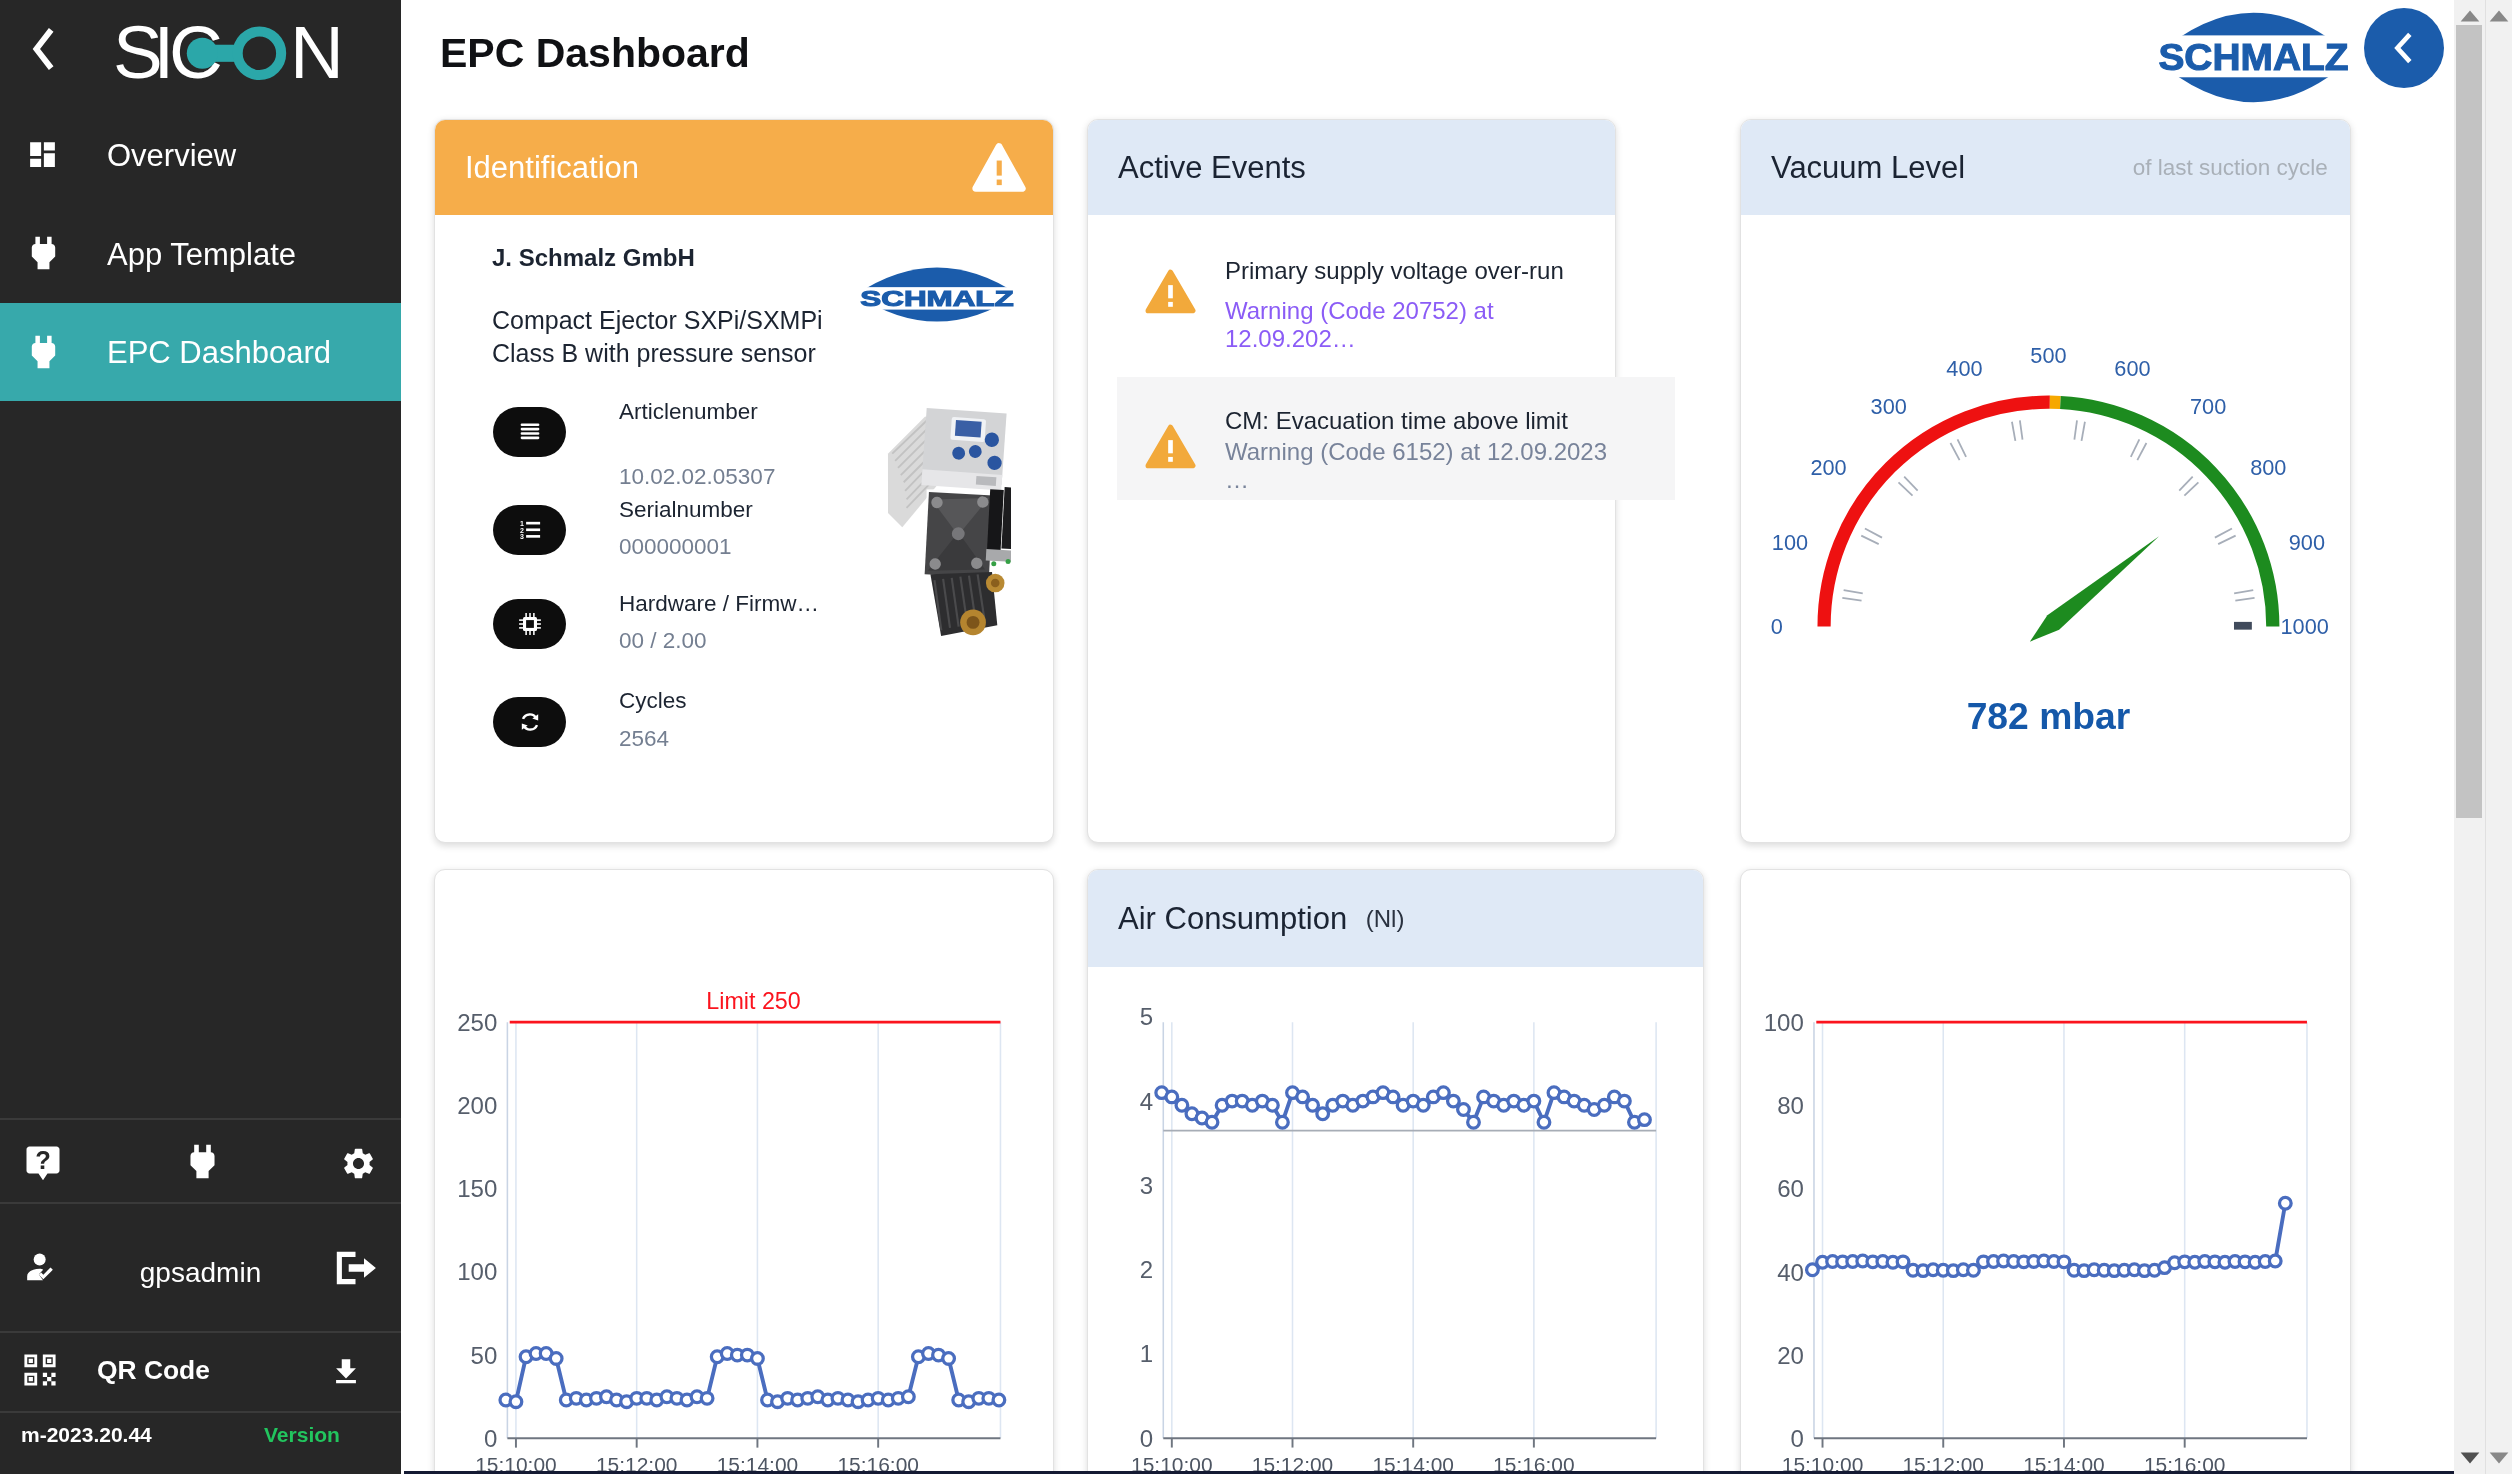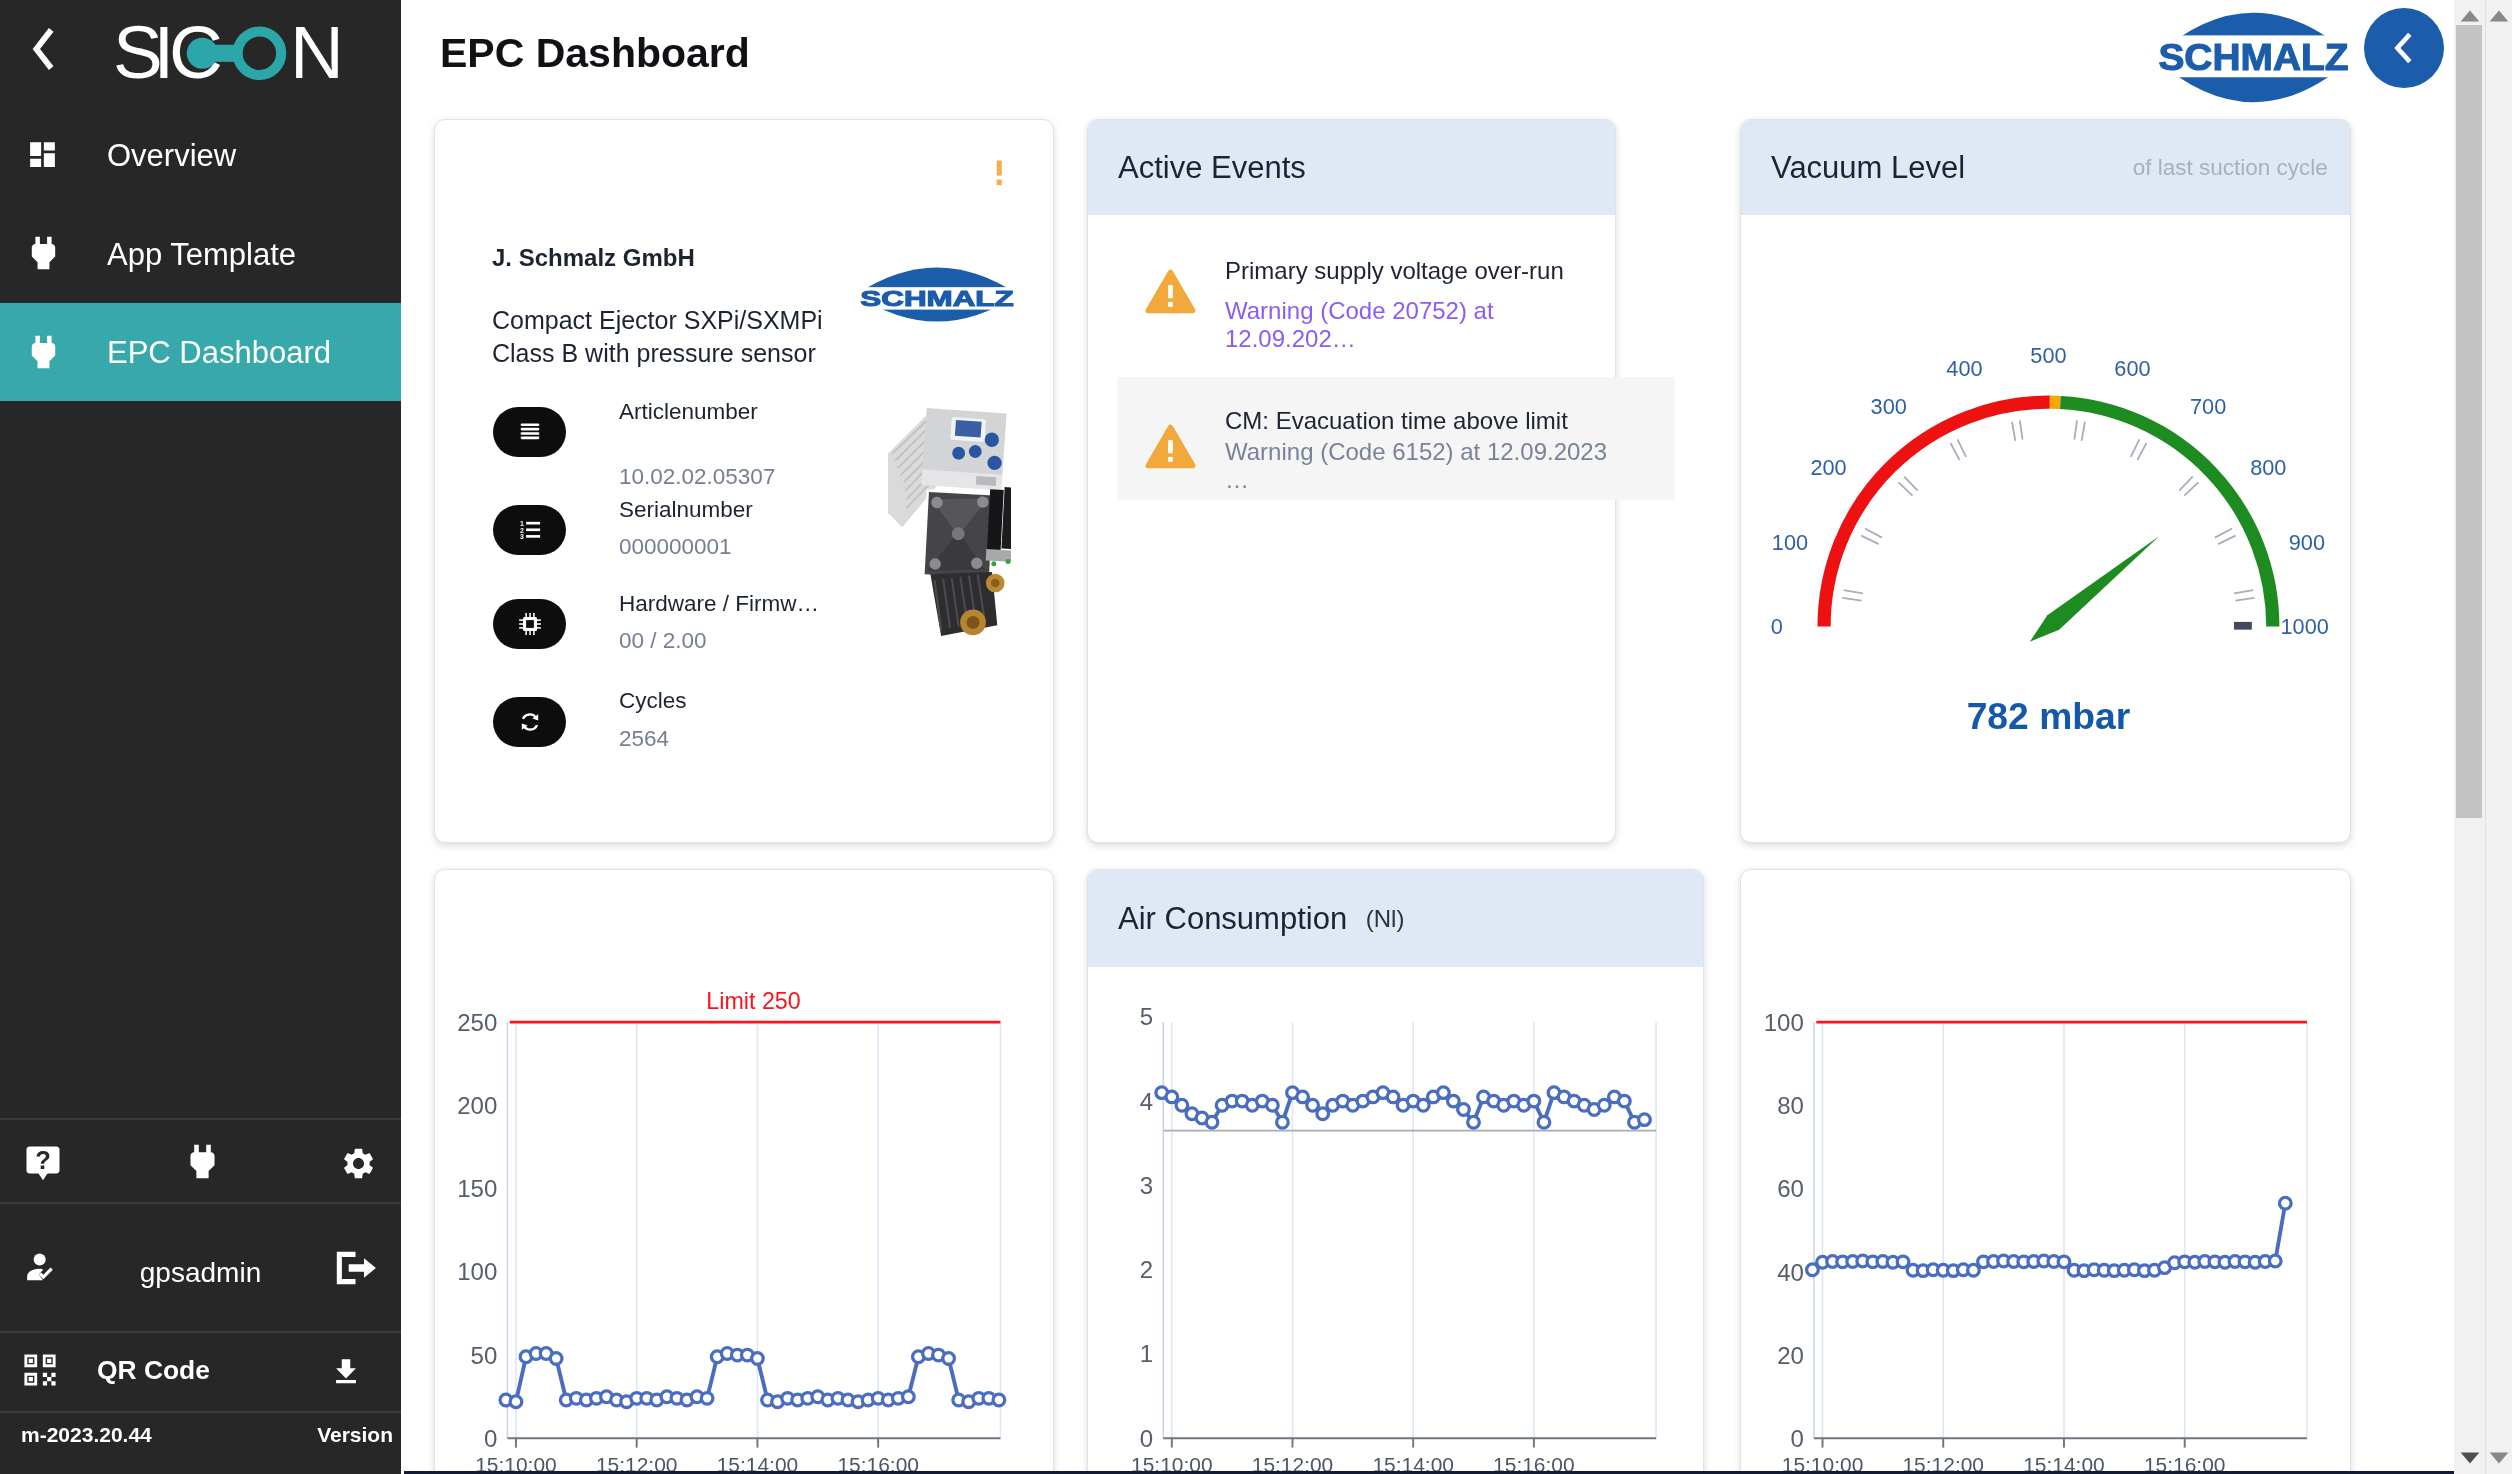--- a/index.html
+++ b/index.html
@@ -67,21 +67,21 @@
   </svg>
   <svg class="abs" style="left:22.5px;top:1353px;" width="34" height="34" viewBox="0 0 24 24">
     <path d="M1 1h9v9H1V1zm2 2v5h5V3H3zm1 1h3v3H4V4zM14 1h9v9h-9V1zm2 2v5h5V3h-5zm1 1h3v3h-3V4zM1 14h9v9H1v-9zm2 2v5h5v-5H3zm1 1h3v3H4v-3zM14 14h3v3h-3v-3zm3 3h3v3h-3v-3zm3-3h3v3h-3v-3zm0 6h3v3h-3v-3zm-6 0h3v3h-3v-3z" fill="#fff"></path>
   </svg>
   <svg class="abs" style="left:329px;top:1355px;" width="34" height="34" viewBox="0 0 24 24">
     <path d="M5 20h14v-2.3H5V20z M19 9.3h-4V3H9v6.3H5l7 7.2 7-7.2z" fill="#fff"></path>
   </svg>
   <div class="abs" style="left:0;top:1257px;width:401px;text-align:center;color:#fff;font-size:28px;">gpsadmin</div>
   <div class="abs" style="left:97px;top:1355px;color:#fff;font-size:26.4px;font-weight:bold;">QR Code</div>
   <div class="abs" style="left:21px;top:1423px;color:#fff;font-size:21px;font-weight:bold;">m-2023.20.44</div>
-  <div class="abs" style="left:274px;top:1423px;width:119px;text-align:right;color:#ffffff;font-size:21px;font-weight:bold;">Version</div>
+  <div class="abs" style="left:264px;top:1423px;width:119px;text-align:left;color:#22c55e;font-size:21px;font-weight:bold;">Version</div>
 </div>
 
 <div class="abs" style="left:440px;top:30px;font-size:41px;font-weight:bold;color:#101114;">EPC Dashboard</div>
 <svg class="abs" style="left:2153px;top:12.4px;" width="201" height="91" viewBox="0 0 259 117">
   <path d="M1 58.5 Q 129.5 -56.7 258 58.5 L 258 58.5 Q 129.5 173.7 1 58.5 Z" fill="#1b5cab"></path>
   <rect x="0" y="30" width="259" height="54" fill="#fff"></rect>
   <text x="129.5" y="75" font-size="48" font-weight="bold" fill="#1b5cab" stroke="#1b5cab" stroke-width="1.4" text-anchor="middle" textLength="245" lengthAdjust="spacingAndGlyphs" font-family="Liberation Sans">SCHMALZ</text>
 </svg>
 <div class="abs" style="left:2364px;top:7.8px;width:80px;height:80px;border-radius:50%;background:#1b5cab;"></div>
 <svg class="abs" style="left:2364px;top:7.8px;" width="80" height="80" viewBox="0 0 103 103">
@@ -98,20 +98,21 @@
   </svg>
 <div class="abs" style="left:2485px;top:0;width:27px;height:1475px;background:#f1f1f1;border-left:1.6px solid #e0e0e0;"></div>
 <svg class="abs" style="left:2488px;top:9.3px;" width="22" height="14" viewBox="0 0 28 18">
     <polygon points="14,2 26,16 2,16" fill="#888"></polygon>
   </svg>
 <svg class="abs" style="left:2488px;top:1451px;" width="22" height="14" viewBox="0 0 28 18">
     <polygon points="2,2 26,2 14,16" fill="#888"></polygon>
   </svg>
 
 <div class="card" style="left:434px;top:119px;width:620px;height:724px;">
+  <div class="chead" style="background:#f6ad4a;color:#fff;">Identification</div>
   <svg class="abs" style="left:536px;top:22px;" width="56" height="51" viewBox="0 0 24 22">
     <path d="M12 2 L22 20 L2 20 Z" fill="#fff" stroke="#fff" stroke-width="3" stroke-linejoin="round"></path>
     <rect x="11" y="8" width="2.2" height="6.5" fill="#f6ad4a"></rect>
     <rect x="11" y="16.2" width="2.2" height="2.4" fill="#f6ad4a"></rect>
   </svg>
   <div class="abs" style="left:57px;top:124px;font-size:24px;font-weight:bold;color:#1c2431;">J.&nbsp;Schmalz GmbH</div>
   <div class="abs" style="left:57px;top:184px;font-size:25px;color:#1c2431;line-height:33px;">Compact Ejector SXPi/SXMPi<br>Class B with pressure sensor</div>
   <svg class="abs" style="left:420px;top:147px;" width="164" height="55" viewBox="0 0 211 71">
   <path d="M1 35.5 Q 105.5 -34.4 210 35.5 L 210 35.5 Q 105.5 105.4 1 35.5 Z" fill="#1b5cab"></path>
   <rect x="0" y="26" width="211" height="29" fill="#fff"></rect>

